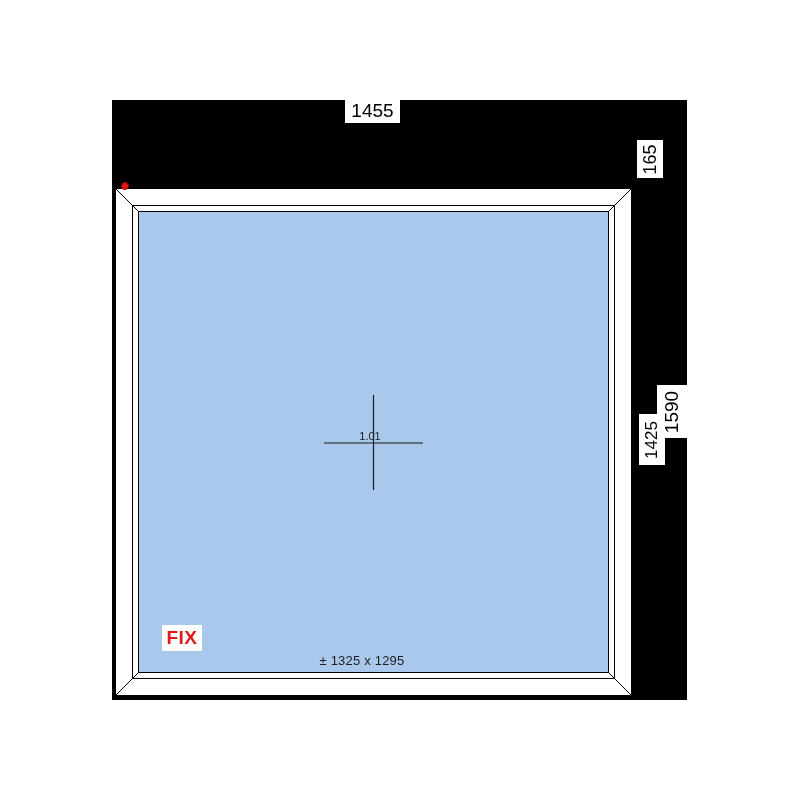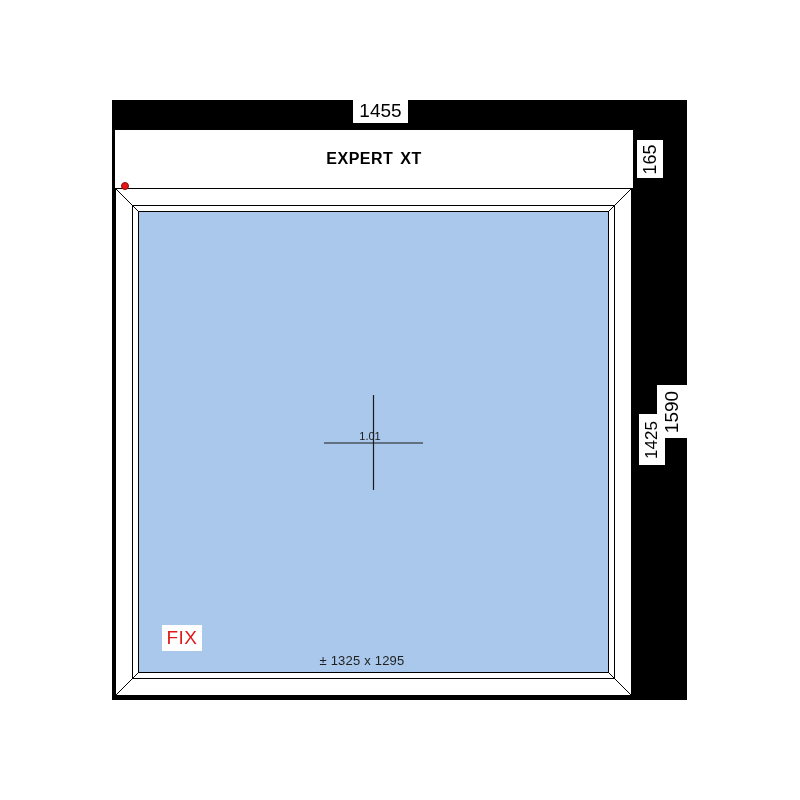--- a/index.html
+++ b/index.html
@@ -25,48 +25,45 @@
   .bead{position:absolute;inset:16px;border:1px solid var(--line_black);}
   .glass{position:absolute;inset:22px;background:var(--glass_blue);border:1px solid var(--line_black);}
 
   
   .overlay{position:absolute;left:0;top:0;width:800px;height:800px;pointer-events:none;}
 
   
   .dim{position:absolute;background:#fff;color:#000;display:flex;align-items:center;justify-content:center;overflow:visible;}
   .dim span{white-space:nowrap;}
   .dim.vert span{transform:rotate(-90deg);}
-  .dim-1455{left:353px;top:98px;width:55px;height:25px;font-size:19px;}
+  .dim-1455{left:345px;top:98px;width:55px;height:25px;font-size:19px;}
   .dim-165{left:637px;top:140px;width:26px;height:38px;font-size:18px;}
   .dim-1590{left:657px;top:385px;width:31px;height:53px;font-size:19px;}
   .dim-1425{left:639px;top:414px;width:26px;height:51px;font-size:17px;}
 
   
   .pos-label{position:absolute;left:348px;top:430px;width:44px;height:12px;text-align:center;
     font-size:11px;color:#1b1b1b;line-height:12px;}
   .size-label{position:absolute;left:312px;top:654px;width:100px;height:14px;text-align:center;
     font-size:13px;color:#1f1f1f;line-height:14px;letter-spacing:.2px;}
   .fix-chip{position:absolute;left:162px;top:625px;width:40px;height:26px;background:#fff;
     display:flex;align-items:center;justify-content:center;}
-  .fix-chip span{color:var(--fix_red);font-size:19px;font-weight:400;letter-spacing:.5px;}
+  .fix-chip span{color:var(--fix_red);font-size:19px;font-weight:700;letter-spacing:.5px;}
 
   
   .ref-dot{position:absolute;left:121px;top:182px;width:8px;height:8px;border-radius:50%;
     background:var(--marker_red);border:1px solid #8a0b0b;}
 </style>
 </head>
 <body>
 
 <div class="page">
 
   <div class="region">
 
-    <div class="title-panel">
-      <span>EXPERT XT</span>
-    </div>
 
     <div class="frame">
       <div class="bead"></div>
       <div class="glass"></div>
     </div>
 
   </div>
 
   <svg class="overlay" viewBox="0 0 800 800">
 

